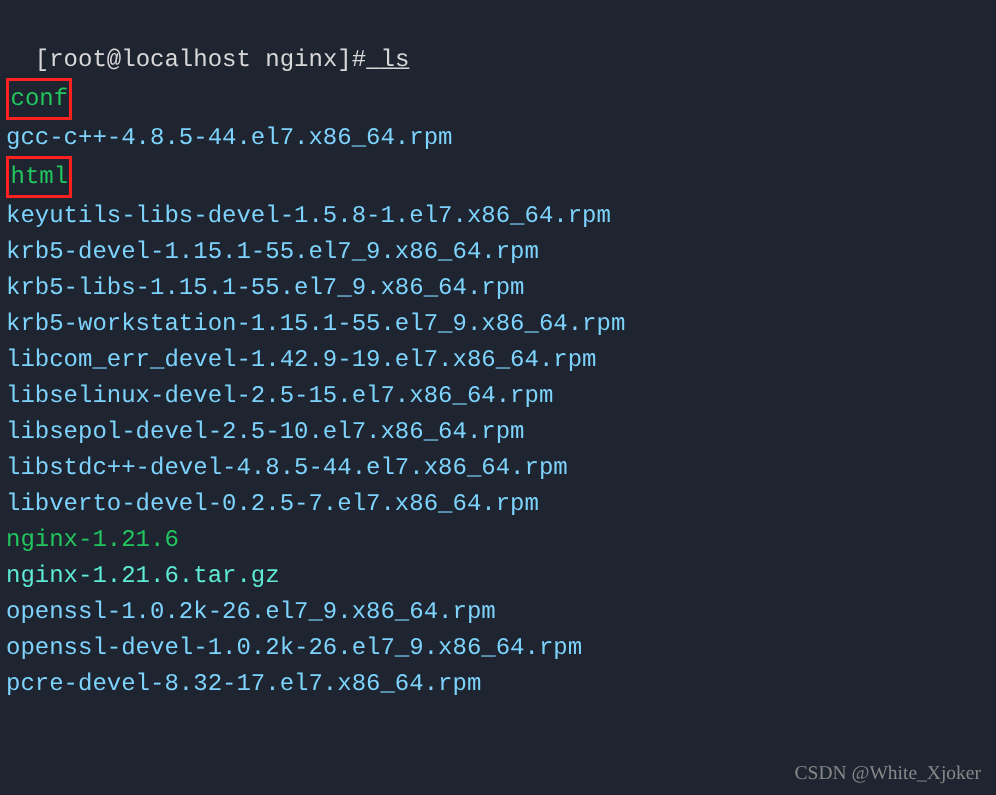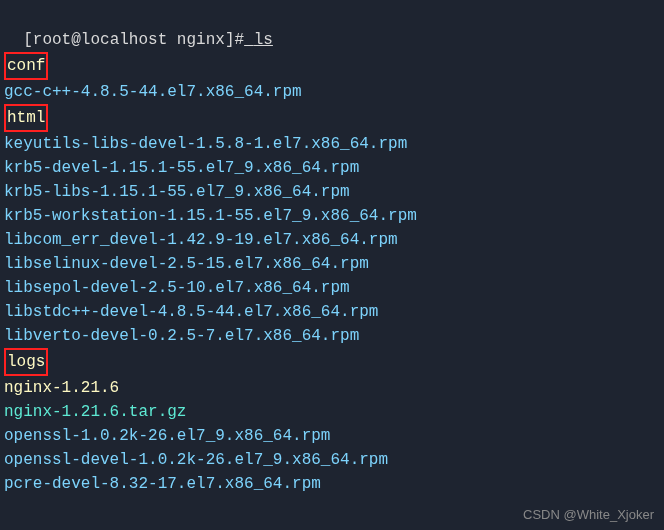--- a/index.html
+++ b/index.html
@@ -19,40 +19,40 @@
       overflow: hidden;
     }
     .prompt-user {
       color: #d8d8d8;
     }
     .cmd {
       color: #d8d8d8;
       text-decoration: underline;
     }
     .dir {
-      color: #fef9c3;
+      color: #22c55e;
     }
     .dir.boxed {
       border: 2px solid #ff2020;
       padding: 0 1px;
       display: inline-block;
     }
     .file-rpm {
       color: #7dd3fc;
     }
     .file-archive {
       color: #5eead4;
     }
     .watermark {
       position: absolute;
       bottom: 6px;
       right: 10px;
       color: #888888;
       font-size: 13px;
-      font-family: Liberation Sans, sans-serif;
+      font-family: Liberation Serif, serif;
     }
     .line {
       white-space: pre;
     }
   </style>
 </head>
 <body>
 
 <div class="line">
   <span class="prompt-user">[</span><span class="prompt-user">root</span><span class="prompt-user">@</span><span class="prompt-user">localhost</span><span class="prompt-user"> </span><span class="prompt-user">nginx</span><span class="prompt-user">]</span><span class="prompt-user">#</span><span class="cmd"> </span><span class="cmd">ls</span>
@@ -64,21 +64,20 @@
     <div class="line"><span class="dir boxed">html</span></div>
     <div class="line"><span class="file-rpm">keyutils-libs-devel-1.5.8-1.el7.x86_64.rpm</span></div>
     <div class="line"><span class="file-rpm">krb5-devel-1.15.1-55.el7_9.x86_64.rpm</span></div>
     <div class="line"><span class="file-rpm">krb5-libs-1.15.1-55.el7_9.x86_64.rpm</span></div>
     <div class="line"><span class="file-rpm">krb5-workstation-1.15.1-55.el7_9.x86_64.rpm</span></div>
     <div class="line"><span class="file-rpm">libcom_err_devel-1.42.9-19.el7.x86_64.rpm</span></div>
     <div class="line"><span class="file-rpm">libselinux-devel-2.5-15.el7.x86_64.rpm</span></div>
     <div class="line"><span class="file-rpm">libsepol-devel-2.5-10.el7.x86_64.rpm</span></div>
     <div class="line"><span class="file-rpm">libstdc++-devel-4.8.5-44.el7.x86_64.rpm</span></div>
     <div class="line"><span class="file-rpm">libverto-devel-0.2.5-7.el7.x86_64.rpm</span></div>
-    <div class="line"><span class="dir boxed">logs</span></div>
     <div class="line"><span class="dir">nginx-1.21.6</span></div>
     <div class="line"><span class="file-archive">nginx-1.21.6.tar.gz</span></div>
     <div class="line"><span class="file-rpm">openssl-1.0.2k-26.el7_9.x86_64.rpm</span></div>
     <div class="line"><span class="file-rpm">openssl-devel-1.0.2k-26.el7_9.x86_64.rpm</span></div>
     <div class="line"><span class="file-rpm">pcre-devel-8.32-17.el7.x86_64.rpm</span></div>
   </div>
 
 <div class="watermark">CSDN @White_Xjoker</div>
 
 </body></html>

